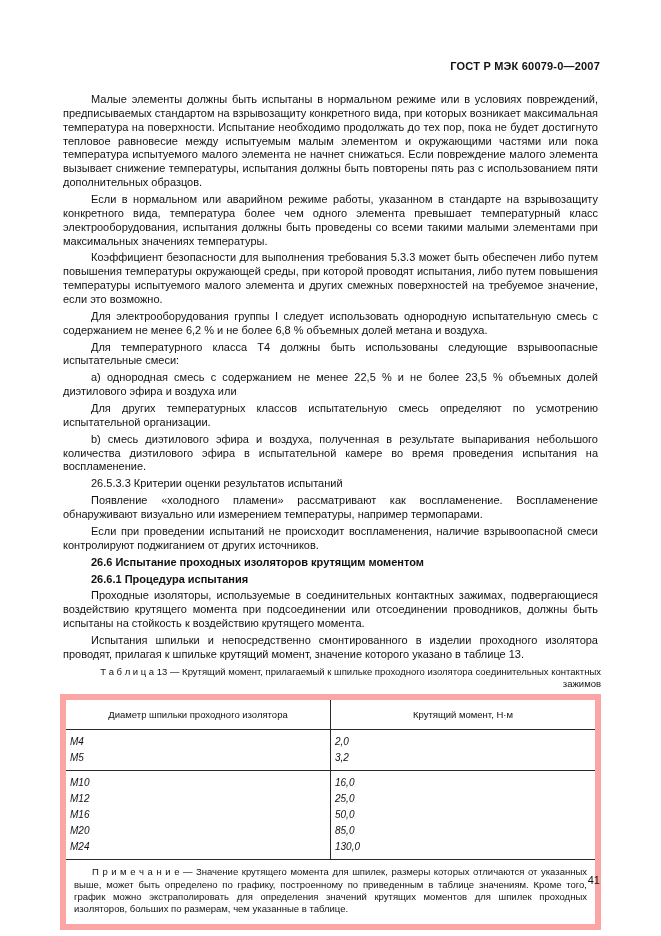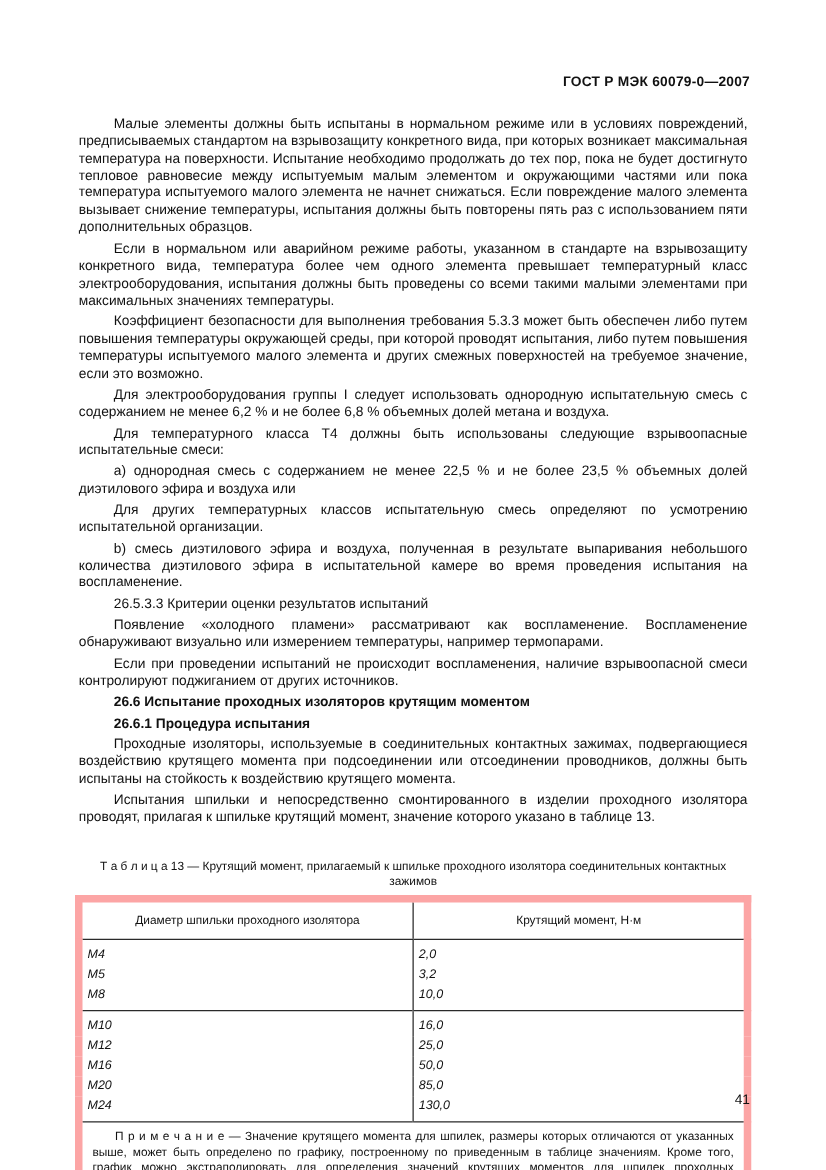--- a/index.html
+++ b/index.html
@@ -31,24 +31,24 @@
     font-size:11px;
     line-height:1.26;
     text-align:justify;
   }
   .content p {
     margin:3px;
     text-indent:28px;
   }
   .content p.bold { font-weight:bold; }
   .tbl-caption {
-    margin-top:26px;
+    margin-top:4px;
     font-size:9.5px;
     line-height:1.25;
-    text-align:center;
+    text-align:right;
     text-indent:0;
   }
   table.torque {
     width:100%;
     border-collapse:collapse;
     margin-top:5px;
     font-size:10px;
   }
   table.torque th, table.torque td {
     border:0;
@@ -125,24 +125,20 @@
       </thead>
       <tbody class="grp1">
         <tr>
           <td>М4</td>
           <td>2,0</td>
         </tr>
         <tr>
           <td>М5</td>
           <td>3,2</td>
         </tr>
-        <tr>
-          <td>М8</td>
-          <td>10,0</td>
-        </tr>
       </tbody>
       <tbody class="grp2">
         <tr>
           <td>М10</td>
           <td>16,0</td>
         </tr>
         <tr>
           <td>М12</td>
           <td>25,0</td>
         </tr>

